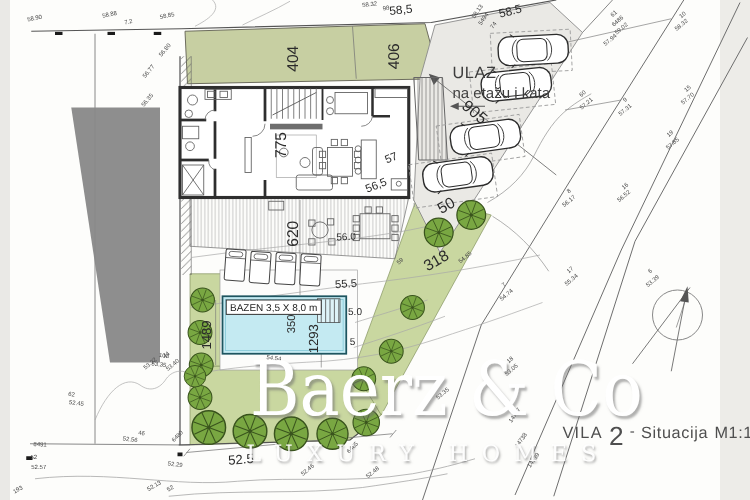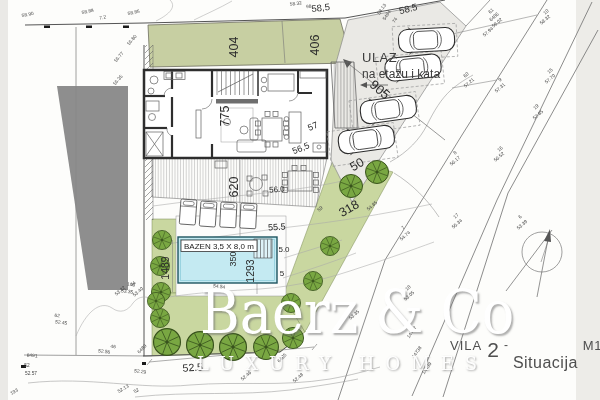--- a/index.html
+++ b/index.html
@@ -11,21 +11,21 @@
     font-family:"DejaVu Serif",serif;font-size:60px;color:#fff;
     text-shadow:2px 2px 2px rgba(110,110,110,.55);transform:scaleX(.9);transform-origin:left top;}
   .wm-tag{position:absolute;left:197px;top:353px;z-index:3;white-space:nowrap;
     font-family:"DejaVu Serif",serif;font-size:18px;letter-spacing:11px;
     color:rgba(255,255,255,.95);text-shadow:1px 1px 2px rgba(110,110,110,.6);}
   .plan-title{position:absolute;left:450px;top:338px;width:148px;z-index:3;display:flex;
     align-items:flex-start;gap:5px;color:#4f4f4f;}
   .t-vila{font-size:13px;letter-spacing:1px;}
   .t-num{font-size:21px;}
   .t-dash{font-size:12px;}
-  .t-name{font-size:16px;letter-spacing:.5px;margin-top:16px;}
+  .t-name{font-size:13px;letter-spacing:.5px;}
   .t-scale{font-size:13px;letter-spacing:.5px;}
 </style>
 </head>
 <body>
 
 <div class="stage">
 
 <svg id="plan" width="600" height="400" viewBox="0 0 600 400">
   <defs>
     <pattern id="p-diag" width="6" height="6" patternUnits="userSpaceOnUse">

